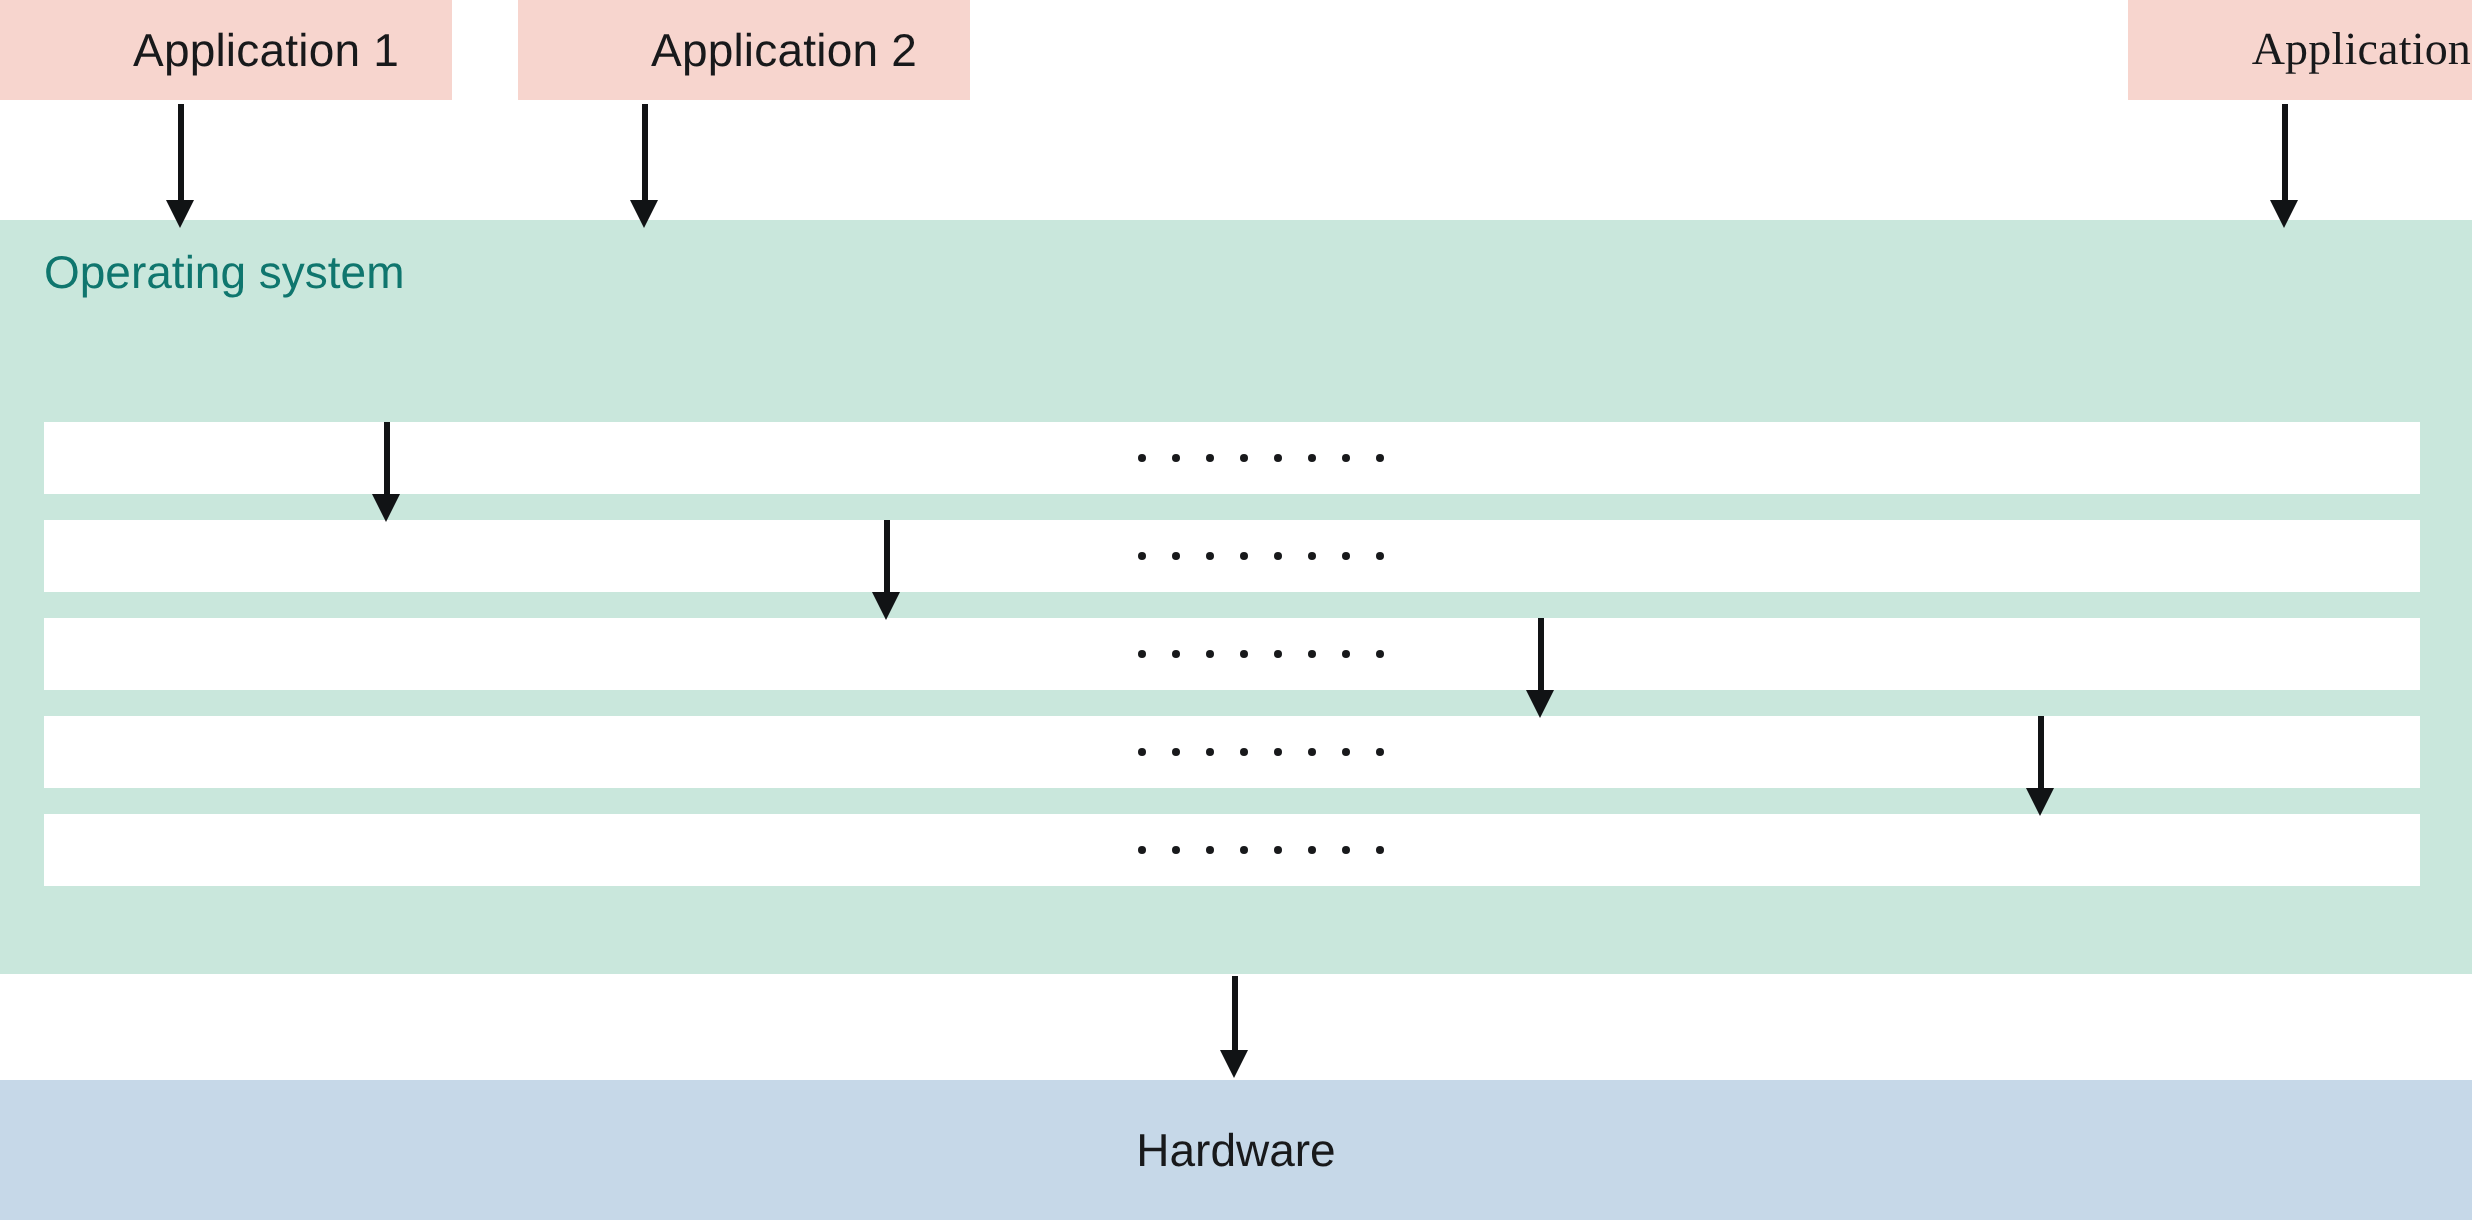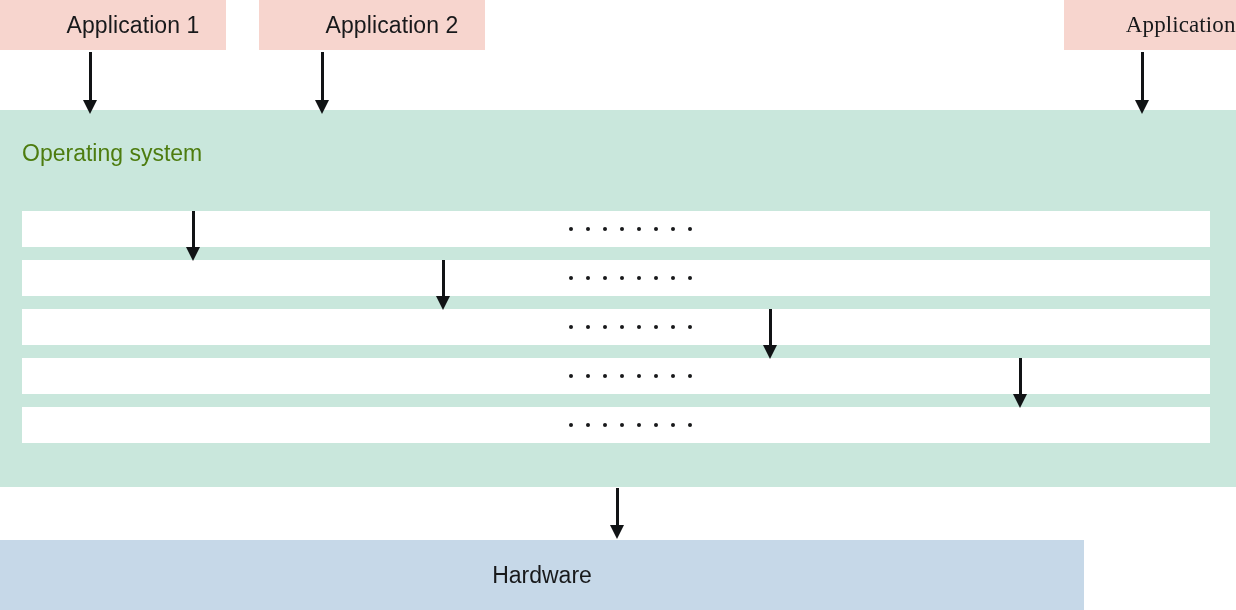--- a/index.html
+++ b/index.html
@@ -44,23 +44,23 @@
     position: absolute;
     left: 0;
     top: 110px;
     width: 1236px;
     height: 377px;
     background: #c9e7dc;
   }
   #os-label {
     position: absolute;
     left: 22px;
-    top: 30px;
+    top: 13px;
     font-size: 23px;
-    color: #4d7c0f;
+    color: #0f766e;
     white-space: nowrap;
   }
 
   
   .os-row {
     position: absolute;
     left: 22px;
     width: 1188px;
     height: 36px;
     background: #ffffff;
@@ -84,21 +84,21 @@
     height: 4px;
     background: #18191b;
     border-radius: 50%;
   }
 
   
   #hardware-band {
     position: absolute;
     left: 0;
     top: 540px;
-    width: 1084px;
+    width: 1236px;
     height: 70px;
     background: #c6d8e8;
     display: flex;
     align-items: center;
     justify-content: center;
   }
   #hardware-label {
     font-size: 23px;
     color: #18191b;
   }

